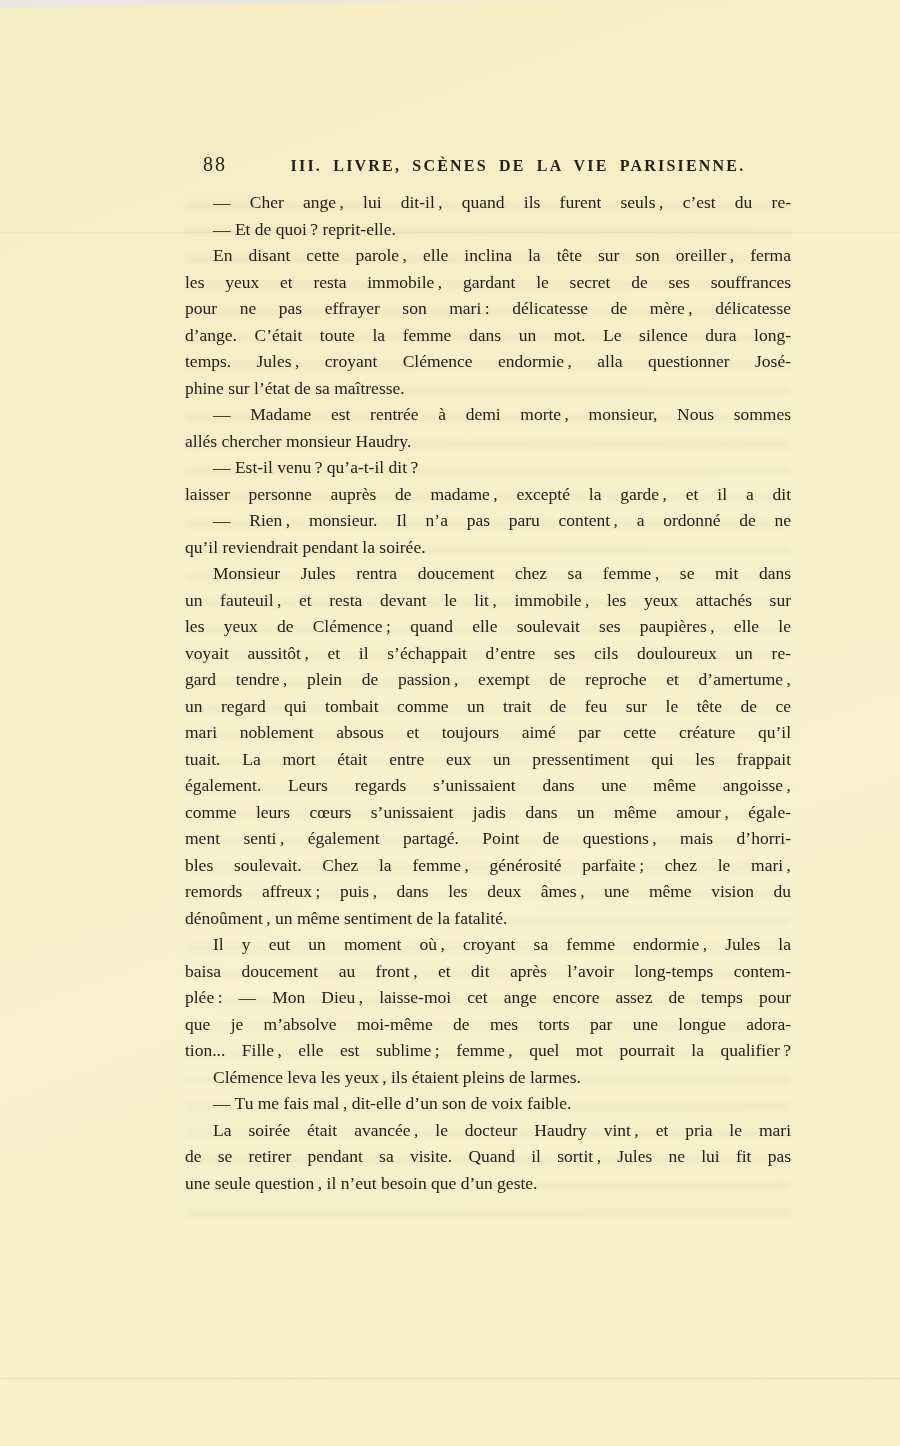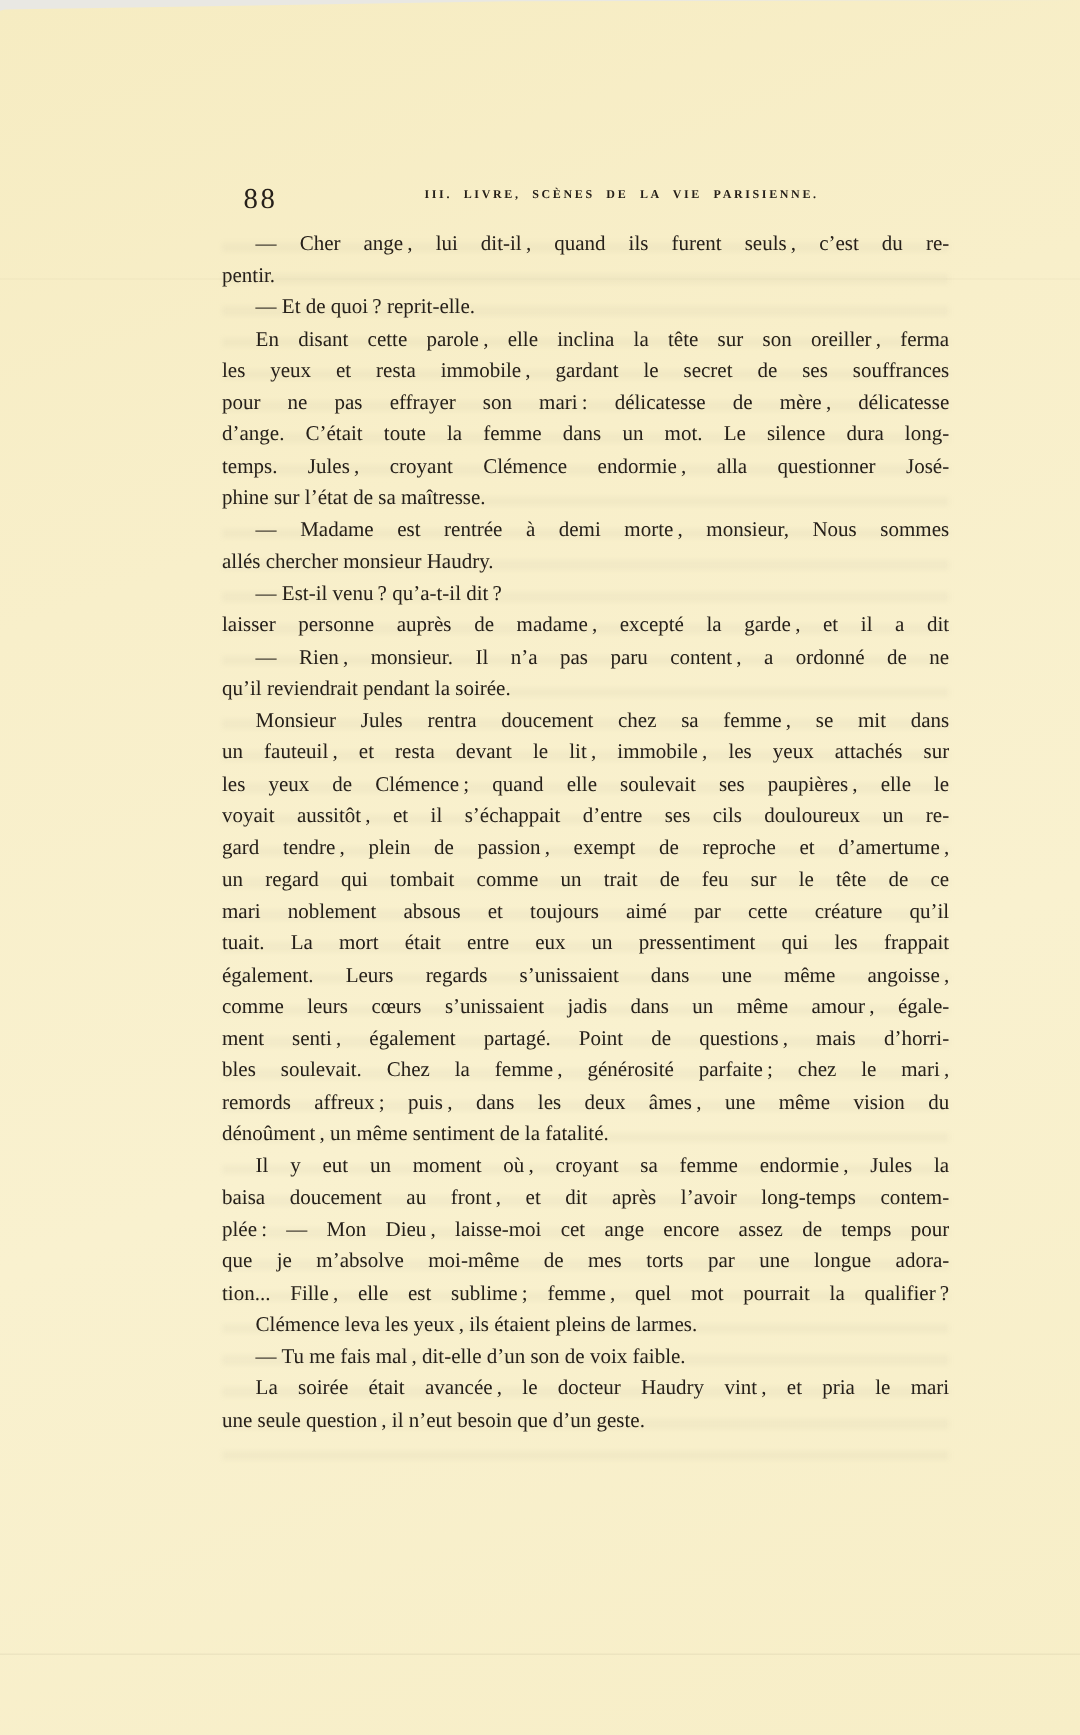--- a/index.html
+++ b/index.html
@@ -28,25 +28,25 @@
       rgba(138,142,112,0.0) 8px, rgba(138,142,112,0.0) 26.5px);
     filter:blur(2px);
     pointer-events:none;
   }
   .header{
     position:absolute;top:153px;left:185px;width:606px;height:26px;
     color:#26201a;
   }
   .pagenum{
     position:absolute;left:18px;top:0;
-    font-size:24px;letter-spacing:2px;text-align:center;
+    font-size:20px;letter-spacing:2px;text-align:center;
   }
   .running-title{
     position:absolute;left:60px;right:0;top:4px;text-align:center;
-    font-weight:bold;font-size:10px;letter-spacing:2.2px;word-spacing:5px;
+    font-weight:bold;font-size:16px;letter-spacing:2.2px;word-spacing:5px;
     color:#26201a;
   }
   .body-text{
     position:absolute;top:189px;left:185px;width:606px;
     font-size:17.5px;color:#26201a;
   }
   .line{
     height:26.5px;line-height:26.5px;overflow:hidden;
     text-align:left;white-space:normal;
   }
@@ -57,21 +57,20 @@
 <body>
 
 <div class="paper">
   <div class="bleed"></div>
   <div class="header">
     <span class="pagenum">88</span>
     <span class="running-title">III. LIVRE, SCÈNES DE LA VIE PARISIENNE.</span>
   </div>
   <div class="body-text" id="text-body">
       <div class="line indent justify">— Cher ange , lui dit-il , quand ils furent seuls , c’est du re-</div>
-      <div class="line">pentir.</div>
       <div class="line indent">— Et de quoi ? reprit-elle.</div>
       <div class="line indent justify">En disant cette parole , elle inclina la tête sur son oreiller , ferma</div>
       <div class="line justify">les yeux et resta immobile , gardant le secret de ses souffrances</div>
       <div class="line justify">pour ne pas effrayer son mari : délicatesse de mère , délicatesse</div>
       <div class="line justify">d’ange. C’était toute la femme dans un mot. Le silence dura long-</div>
       <div class="line justify">temps. Jules , croyant Clémence endormie , alla questionner José-</div>
       <div class="line">phine sur l’état de sa maîtresse.</div>
       <div class="line indent justify">— Madame est rentrée à demi morte , monsieur, Nous sommes</div>
       <div class="line">allés chercher monsieur Haudry.</div>
       <div class="line indent">— Est-il venu ? qu’a-t-il dit ?</div>
@@ -93,15 +92,16 @@
       <div class="line justify">remords affreux ; puis , dans les deux âmes , une même vision du</div>
       <div class="line">dénoûment , un même sentiment de la fatalité.</div>
       <div class="line indent justify">Il y eut un moment où , croyant sa femme endormie , Jules la</div>
       <div class="line justify">baisa doucement au front , et dit après l’avoir long-temps contem-</div>
       <div class="line justify">plée : — Mon Dieu , laisse-moi cet ange encore assez de temps pour</div>
       <div class="line justify">que je m’absolve moi-même de mes torts par une longue adora-</div>
       <div class="line justify">tion... Fille , elle est sublime ; femme , quel mot pourrait la qualifier ?</div>
       <div class="line indent">Clémence leva les yeux , ils étaient pleins de larmes.</div>
       <div class="line indent">— Tu me fais mal , dit-elle d’un son de voix faible.</div>
       <div class="line indent justify">La soirée était avancée , le docteur Haudry vint , et pria le mari</div>
+      <div class="line justify">de se retirer pendant sa visite. Quand il sortit , Jules ne lui fit pas</div>
       <div class="line">une seule question , il n’eut besoin que d’un geste.</div>
     </div>
 </div>
 
 </body></html>

